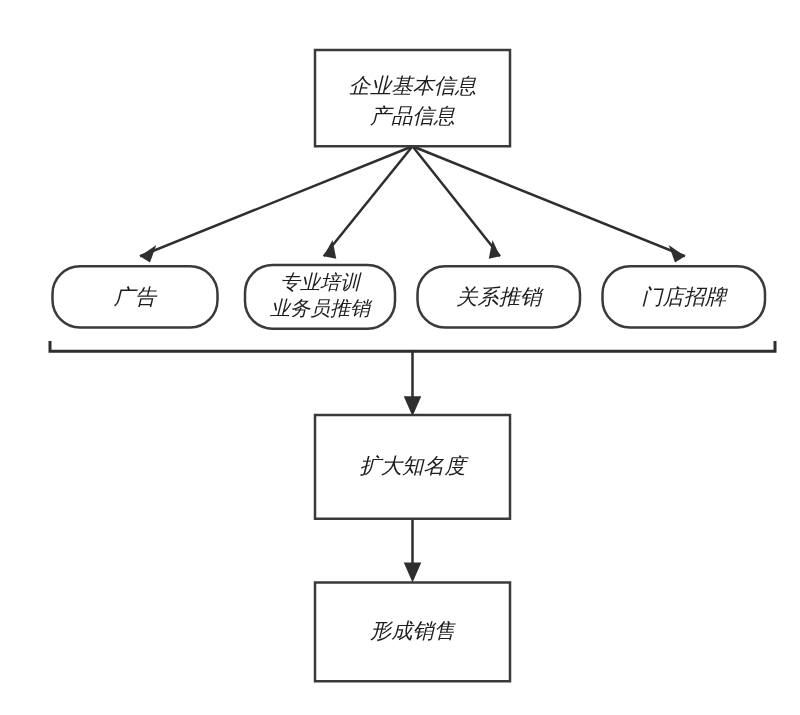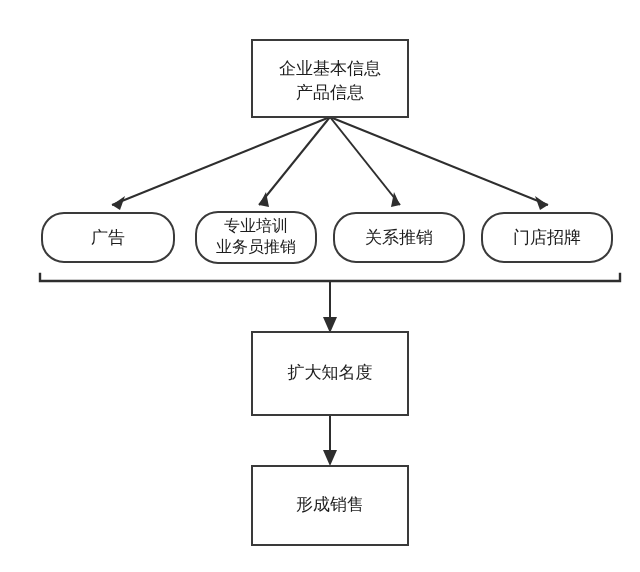--- a/index.html
+++ b/index.html
@@ -9,20 +9,21 @@
   }
   body {
     font-family: "Liberation Sans", "DejaVu Sans", sans-serif;
   }
   #diagram-root {
     position: relative;
     width: 640px;
     height: 572px;
     background: #ffffff;
     overflow: hidden;
+    font-style: italic;
   }
   svg.flow {
     display: block;
     width: 640px;
     height: 572px;
   }
   .node-shape {
     fill: #ffffff;
     stroke: #3a3a3a;
     stroke-width: 2;

